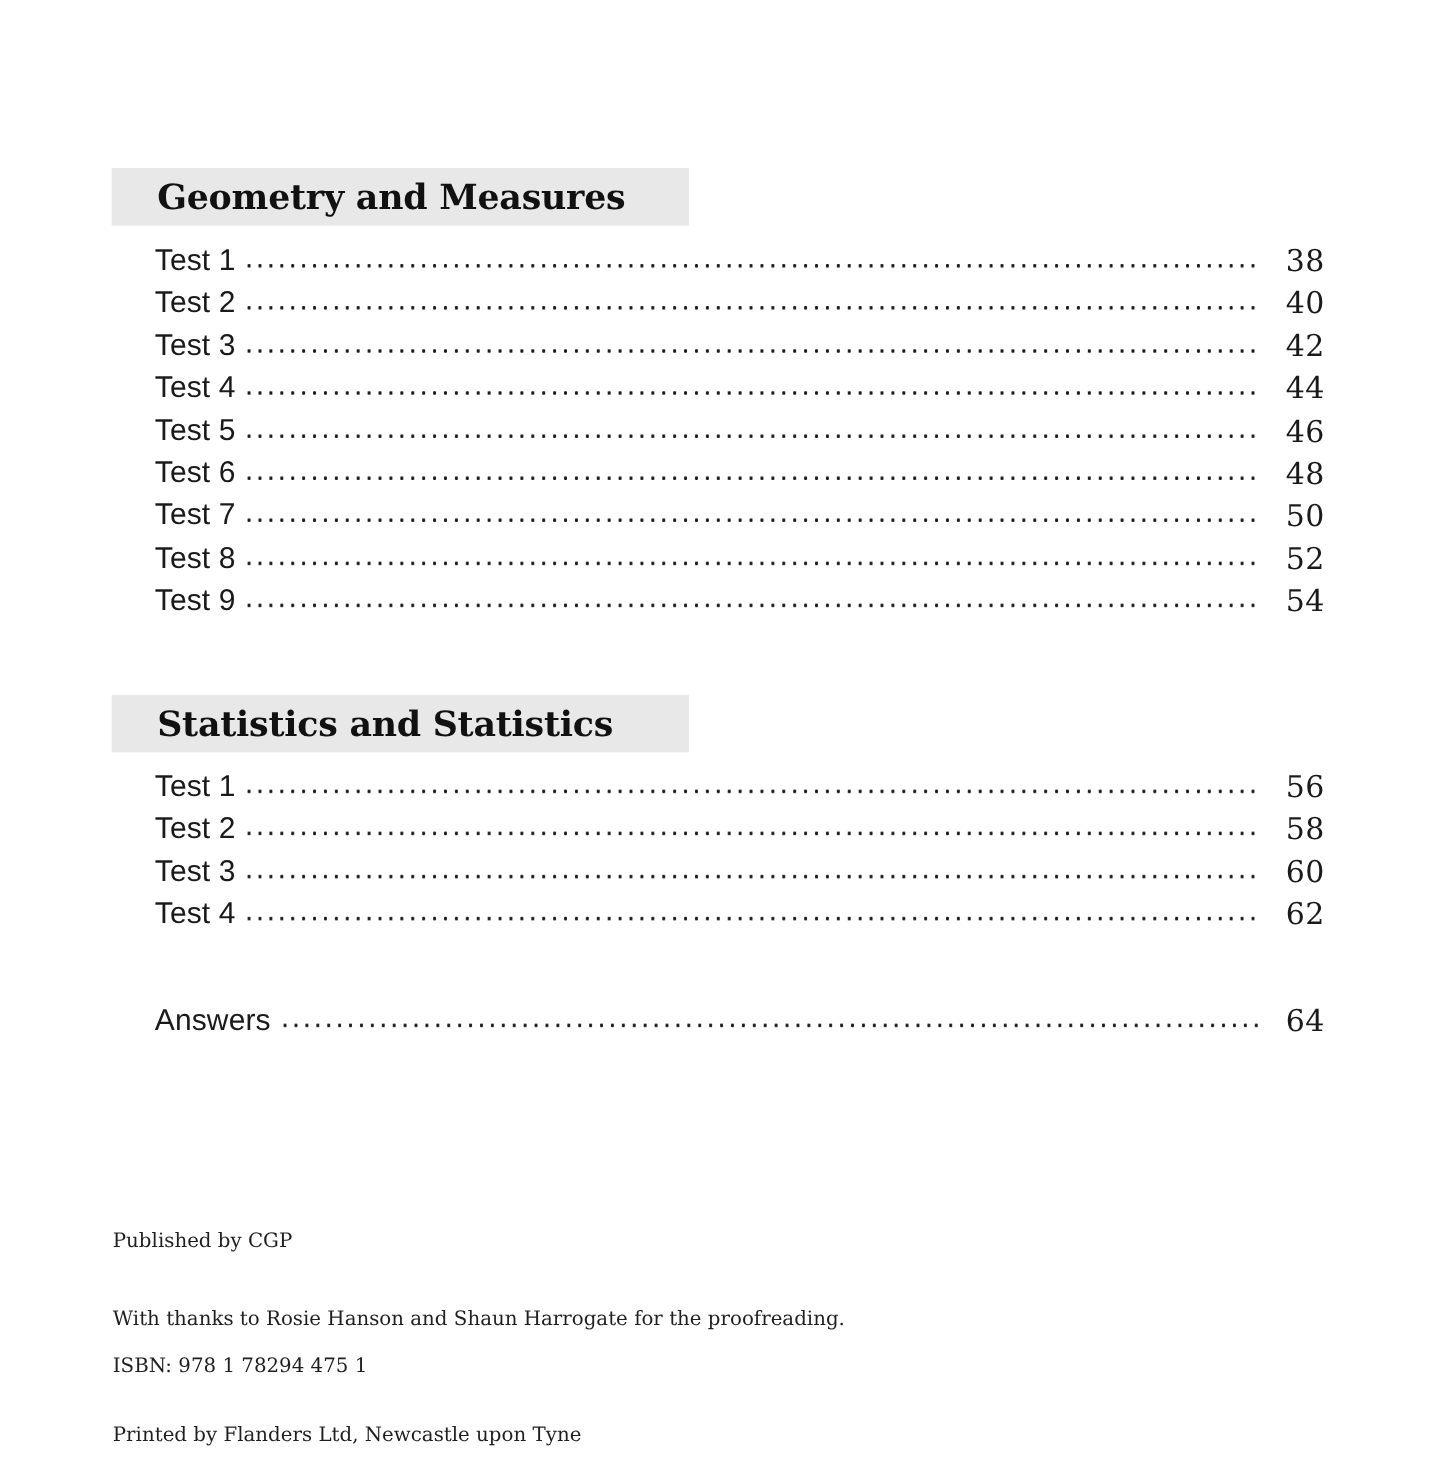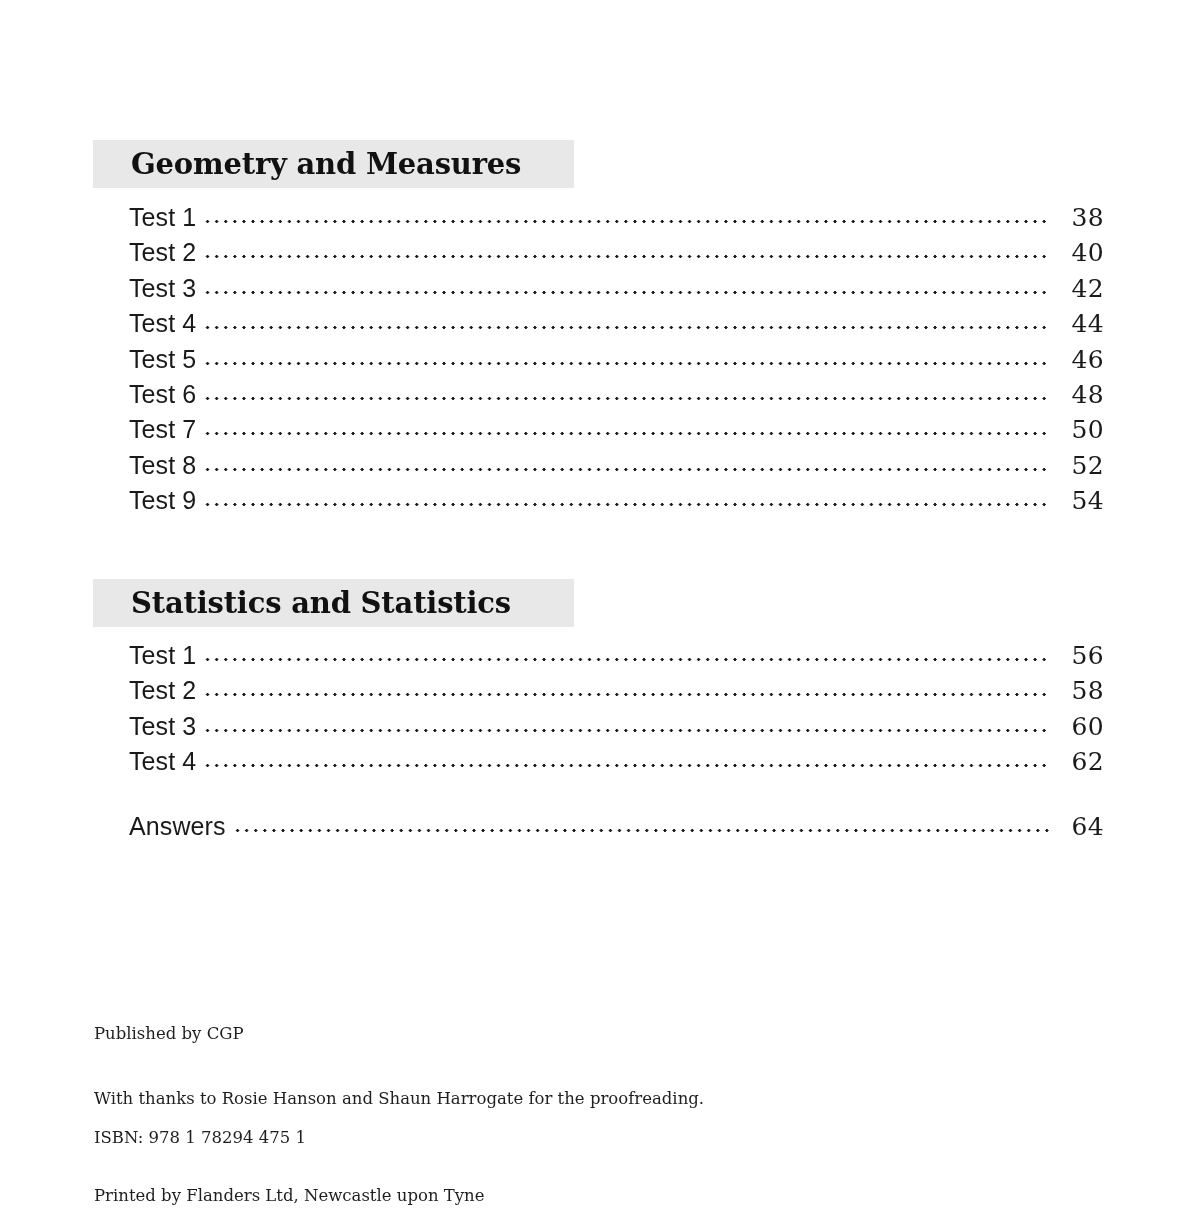--- a/index.html
+++ b/index.html
@@ -184,21 +184,21 @@
       <span class="leader"></span>
       <span class="entry-page">60</span>
     </div>
     <div class="toc-row">
       <span class="entry-label">Test 4</span>
       <span class="leader"></span>
       <span class="entry-page">62</span>
     </div>
   </div>
 
-  <div class="toc-list" style="top:812px;">
+  <div class="toc-list" style="top:836px;">
     <div class="toc-row">
       <span class="entry-label">Answers</span>
       <span class="leader"></span>
       <span class="entry-page">64</span>
     </div>
   </div>
 
   <div class="imprint" style="top:1025px;">
     <p class="imprint-line">Published by CGP</p>
     <div class="imprint-gap-sm"></div>

